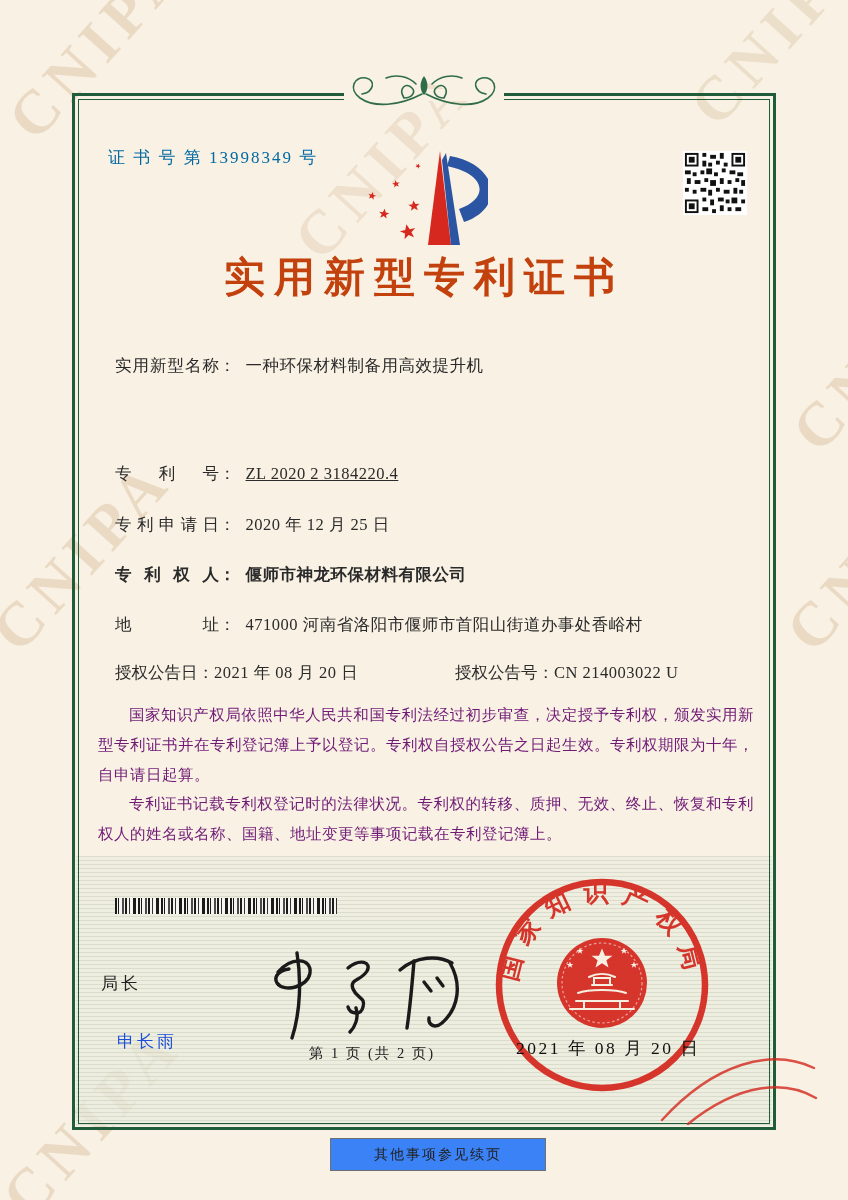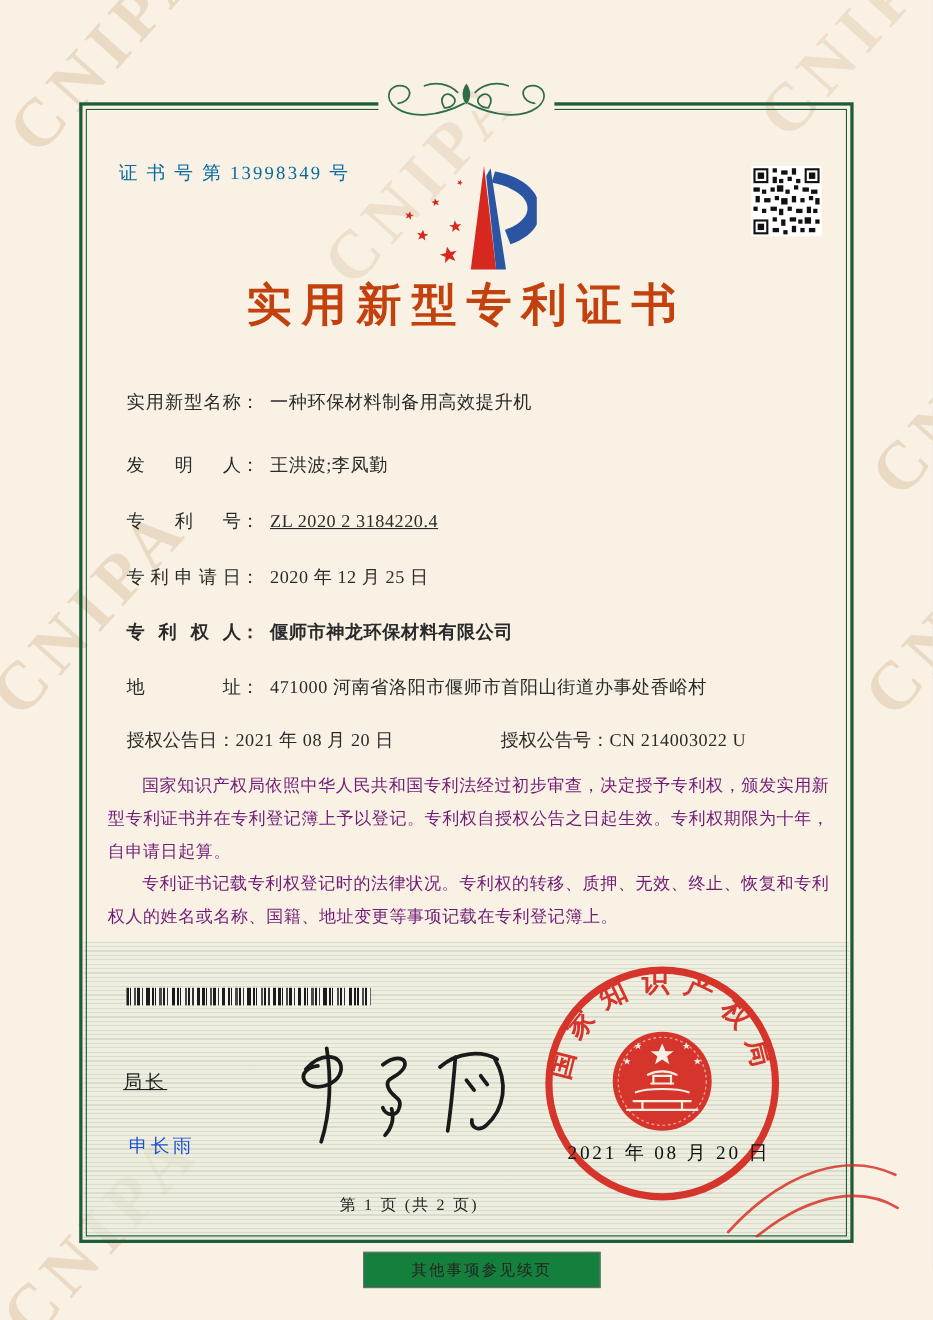--- a/index.html
+++ b/index.html
@@ -87,38 +87,38 @@
     position:absolute;left:115px;top:898px;width:222px;height:16px;z-index:2;
     background:repeating-linear-gradient(90deg,
       #1a1a1a 0 2px,#f6f4ee 2px 3px,
       #1a1a1a 3px 4px,#f6f4ee 4px 7px,
       #4a4a4a 7px 9px,#f6f4ee 9px 10px,
       #1a1a1a 10px 12px,#f6f4ee 12px 14px,
       #333 14px 15px,#f6f4ee 15px 18px,
       #1a1a1a 18px 21px,#f6f4ee 21px 23px);
   }
   
-  .signer-title{position:absolute;left:112px;top:972px;font-size:17px;letter-spacing:3px;color:#222;z-index:2;text-decoration:underline;}
+  .signer-title{position:absolute;left:101px;top:972px;font-size:17px;letter-spacing:3px;color:#222;z-index:2;}
   .signer-name{position:absolute;left:117px;top:1006px;font-size:17px;letter-spacing:3px;color:#1d4ed8;z-index:2;margin-top:24px;}
   .signature{position:absolute;left:252px;top:948px;z-index:3;}
   
   .seal{position:absolute;left:492px;top:875px;z-index:3;opacity:0.93;}
   .seal-date{
     position:absolute;left:516px;top:1036px;
     font-size:17.5px;letter-spacing:2.5px;color:#111;z-index:4;white-space:nowrap;
   }
   .red-curves{position:absolute;left:660px;top:1020px;z-index:2;}
   
   .page-info{
-    position:absolute;left:72px;top:1086px;width:600px;text-align:center;
+    position:absolute;left:72px;top:1044px;width:600px;text-align:center;
     font-size:14.5px;letter-spacing:2px;color:#222;z-index:2;
   }
   .continuation{
     position:absolute;left:330px;top:1138px;width:214px;height:31px;
-    border:1px solid #6f6f6f;background:#15803d;
+    border:1px solid #6f6f6f;background:#3b82f6;
     display:flex;align-items:center;justify-content:center;
     font-size:14px;letter-spacing:2px;color:#222;z-index:2;
   }
   .logo{position:absolute;left:356px;top:148px;z-index:2;}
   .qr{position:absolute;left:682px;top:151px;z-index:2;}
 </style>
 </head>
 <body>
 
 <div class="page">
@@ -221,23 +221,20 @@
       <rect x="23" y="29" width="2" height="2"></rect>
         <rect x="27" y="29" width="3" height="2"></rect>
     </g>
   </svg>
 
   <div class="title">实用新型专利证书</div>
 
   <div class="field" style="top:355px;">
     <span class="flabel">实用新型名称</span><span class="fcolon">：</span><span class="fvalue">一种环保材料制备用高效提升机</span>
   </div>
-  <div class="field" style="top:412px;">
-    <span class="flabel">发明人</span><span class="fcolon">：</span><span class="fvalue">王洪波;李凤勤</span>
-  </div>
   <div class="field" style="top:463px;text-decoration:underline;">
     <span class="flabel">专利号</span><span class="fcolon">：</span><span class="fvalue">ZL 2020 2 3184220.4</span>
   </div>
   <div class="field" style="top:514px;">
     <span class="flabel">专利申请日</span><span class="fcolon">：</span><span class="fvalue">2020 年 12 月 25 日</span>
   </div>
   <div class="field" style="top:564px;font-weight:bold;">
     <span class="flabel">专利权人</span><span class="fcolon">：</span><span class="fvalue">偃师市神龙环保材料有限公司</span>
   </div>
   <div class="field" style="top:614px;">

